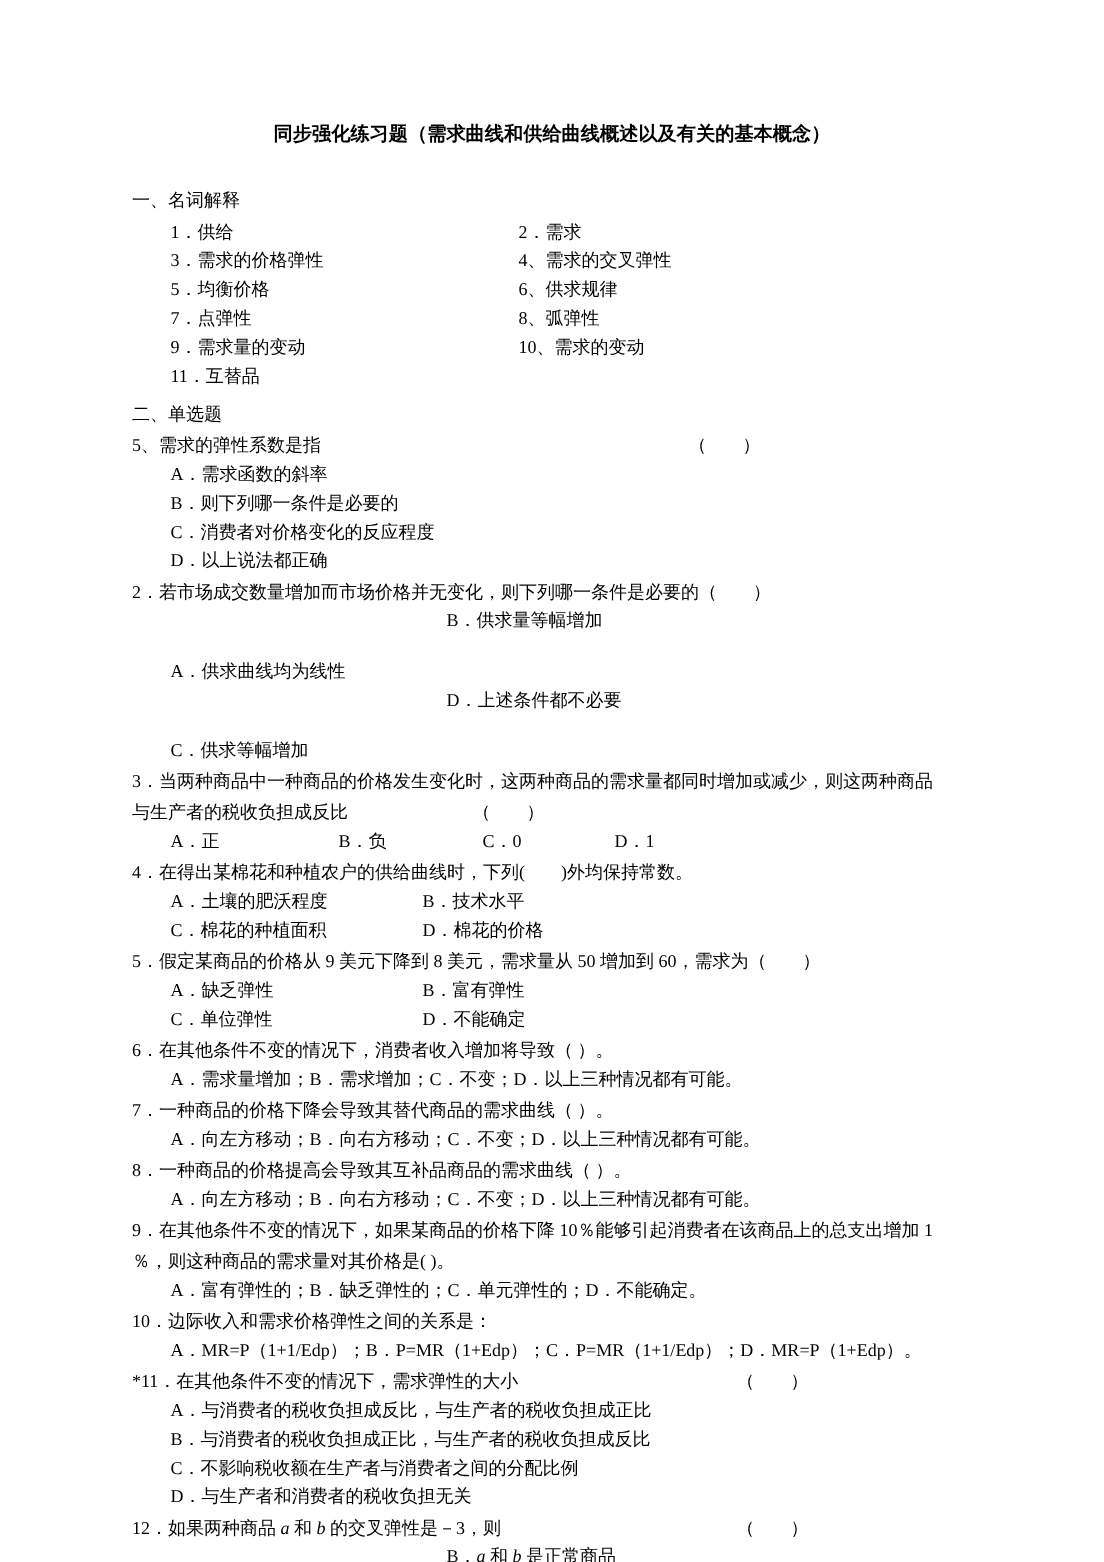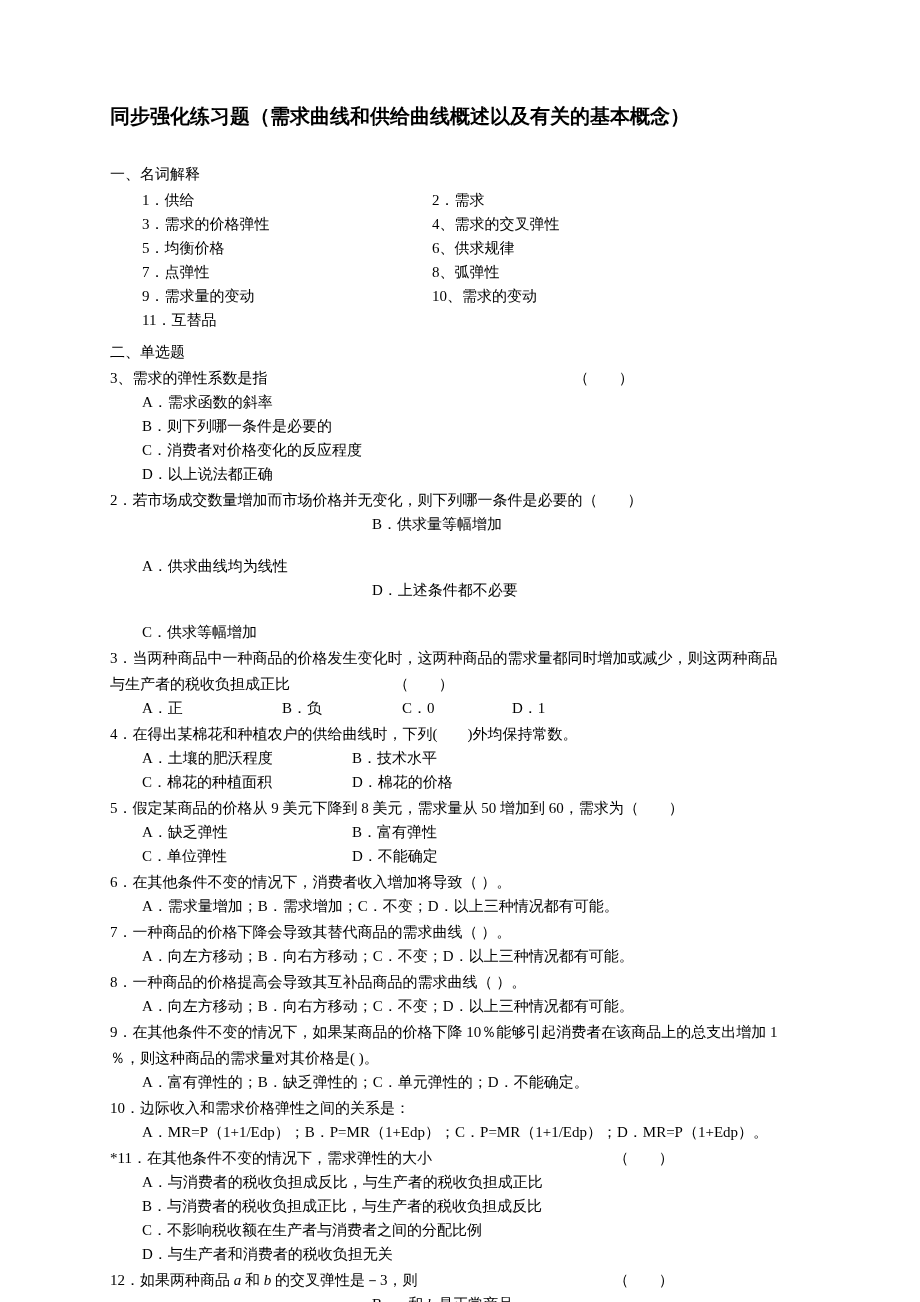--- a/index.html
+++ b/index.html
@@ -12,22 +12,23 @@
       line-height: 1.6;
     }
     .page {
       width: 920px;
       min-height: 1302px;
       padding: 100px 110px 40px 110px;
       box-sizing: border-box;
       position: relative;
     }
     .title {
+      text-align: center;
       font-weight: bold;
-      font-size: 20px;
+      font-size: 16px;
       margin-bottom: 30px;
     }
     .section-head {
       margin-top: 8px;
       margin-bottom: 2px;
     }
     .term-row {
       display: flex;
       padding-left: 32px;
     }
@@ -90,41 +91,41 @@
     <div class="term-right">10、需求的变动</div>
   </div>
   <div class="term-row">
     <div class="term-left">11．互替品</div>
     <div class="term-right"></div>
   </div>
 
   <div class="section-head">二、单选题</div>
 
   <div class="q-line">
-    <span style="display:inline-block; width:460px;">3、需求的弹性系数是指</span>
+    <span style="display:inline-block; width:460px;">5、需求的弹性系数是指</span>
     <span>（　　）</span>
   </div>
   <div class="opt-line">A．需求函数的斜率</div>
   <div class="opt-line">B．则下列哪一条件是必要的</div>
   <div class="opt-line">C．消费者对价格变化的反应程度</div>
   <div class="opt-line">D．以上说法都正确</div>
 
   <div class="q-line">2．若市场成交数量增加而市场价格并无变化，则下列哪一条件是必要的（　　）</div>
   <div class="opt-row">
     <div class="opt-cell w6">A．供求曲线均为线性</div>
     <div class="opt-cell">B．供求量等幅增加</div>
   </div>
   <div class="opt-row">
     <div class="opt-cell w6">C．供求等幅增加</div>
     <div class="opt-cell">D．上述条件都不必要</div>
   </div>
 
   <div class="q-line">3．当两种商品中一种商品的价格发生变化时，这两种商品的需求量都同时增加或减少，则这两种商品</div>
   <div class="q-line">
-    <span style="display:inline-block; width:280px;">与生产者的税收负担成正比</span>
+    <span style="display:inline-block; width:280px;">与生产者的税收负担成反比</span>
     <span>（　　）</span>
   </div>
   <div class="opt-row">
     <div class="opt-cell w1">A．正</div>
     <div class="opt-cell w3">B．负</div>
     <div class="opt-cell w4">C．0</div>
     <div class="opt-cell">D．1</div>
   </div>
 
   <div class="q-line">4．在得出某棉花和种植农户的供给曲线时，下列(　　)外均保持常数。</div>

